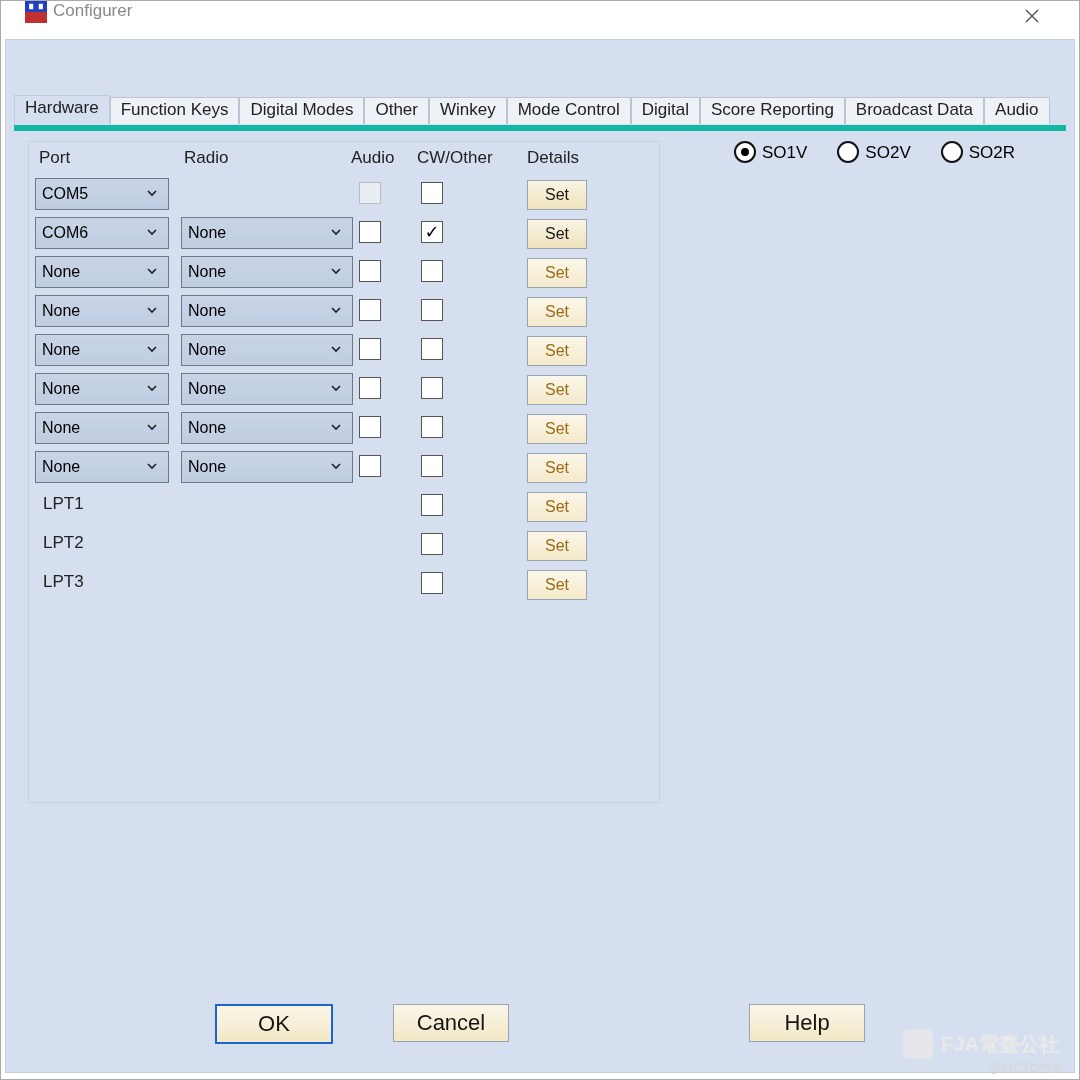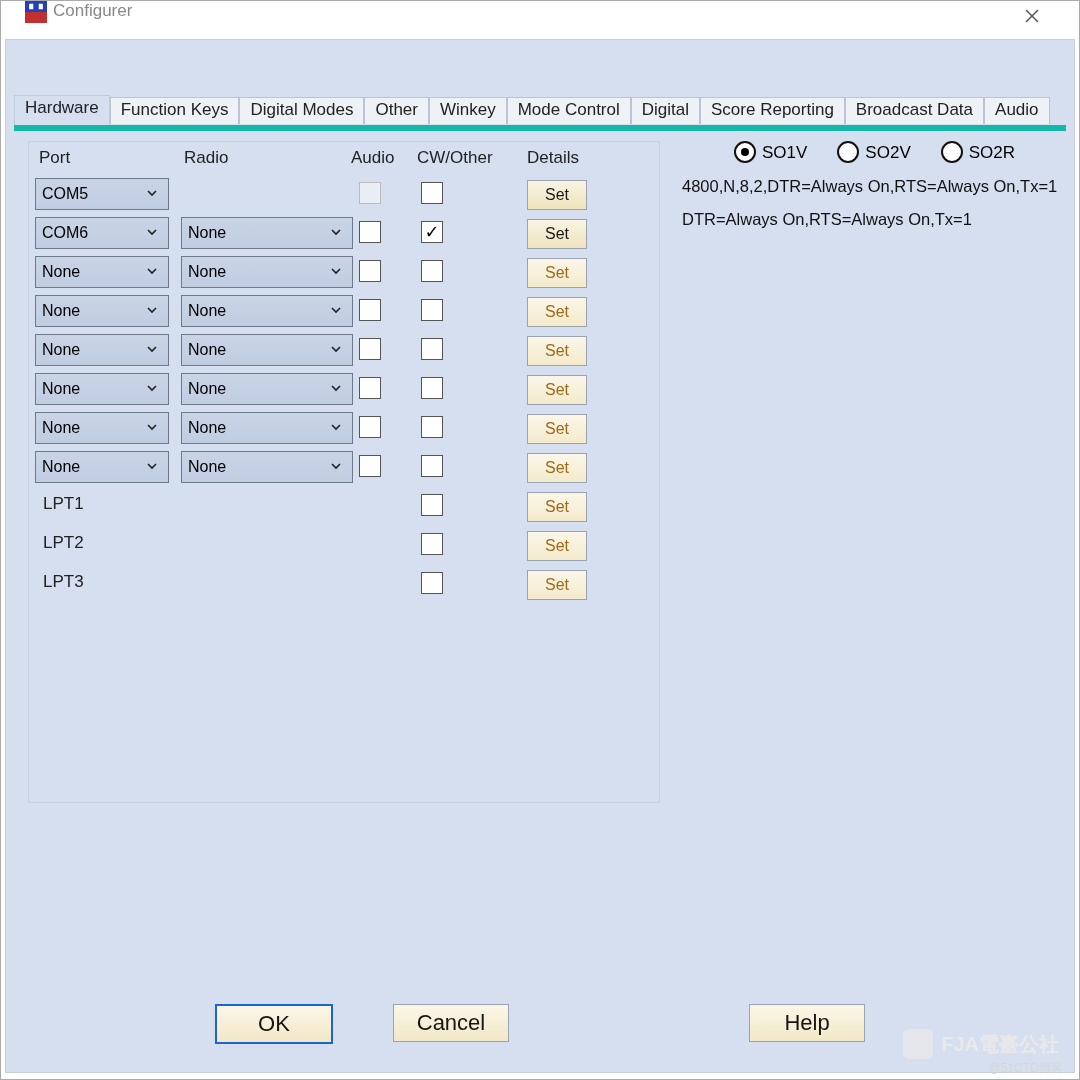--- a/index.html
+++ b/index.html
@@ -248,24 +248,20 @@
             </div>
             <div class="radio-opt">
               <span class="rdio"></span>
               <span>SO2V</span>
             </div>
             <div class="radio-opt">
               <span class="rdio"></span>
               <span>SO2R</span>
             </div>
           </div>
-        <div id="details">
-            <div class="detail-text">4800,N,8,2,DTR=Always On,RTS=Always On,Tx=1</div>
-            <div class="detail-text">DTR=Always On,RTS=Always On,Tx=1</div>
-          </div>
       </div>
     </div>
 
     <div class="bottom-buttons">
       <div class="bigbtn primary">OK</div>
       <div class="bigbtn">Cancel</div>
       <div class="bigbtn help">Help</div>
     </div>
   </div>
 

